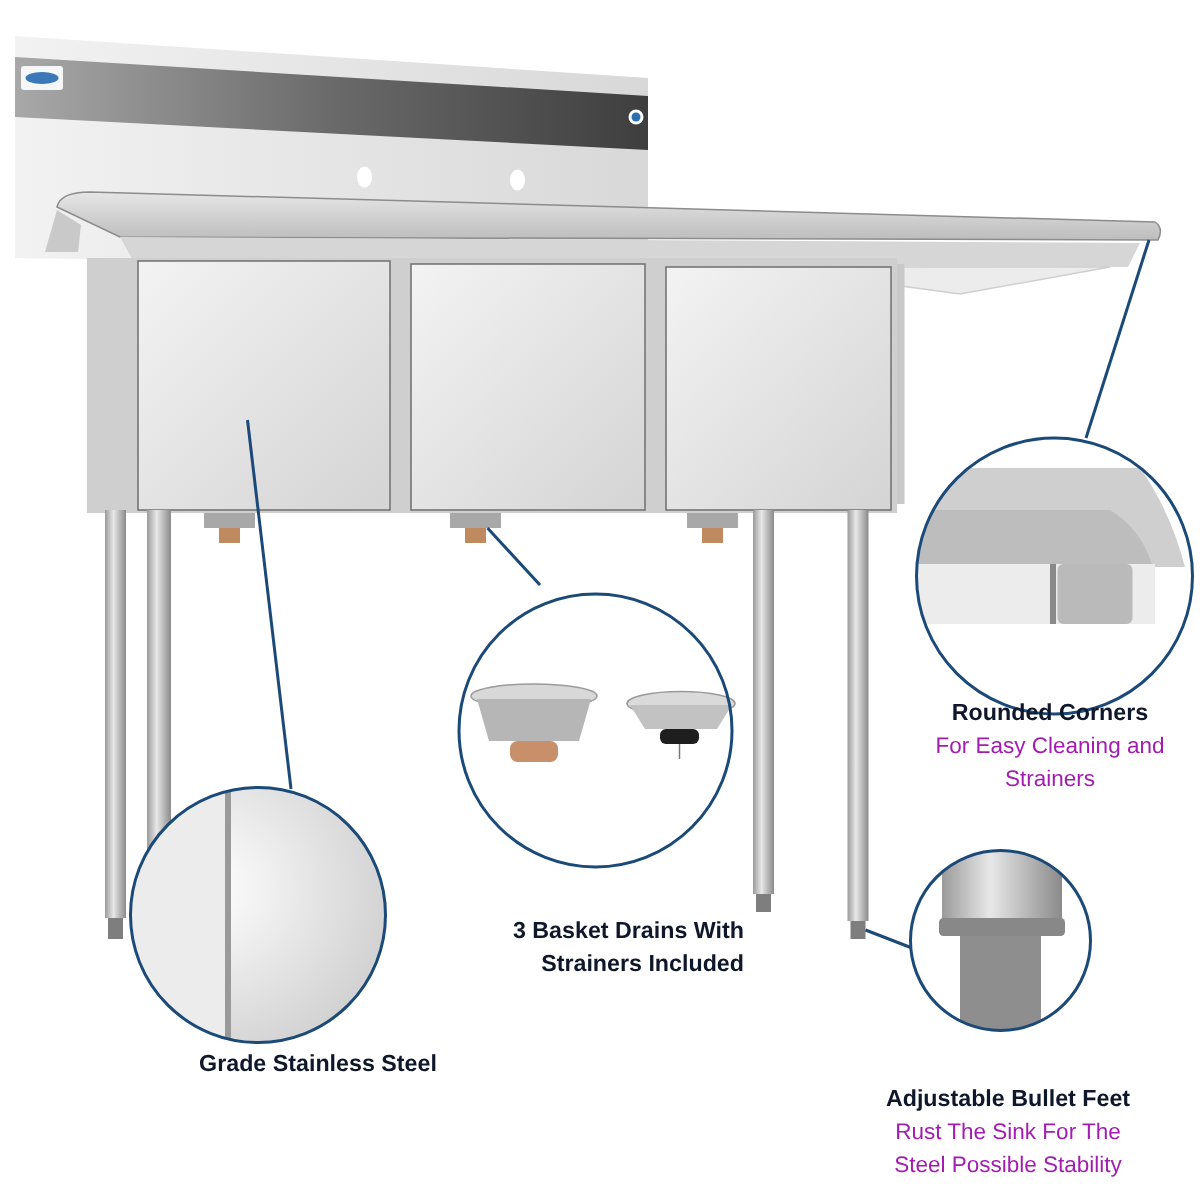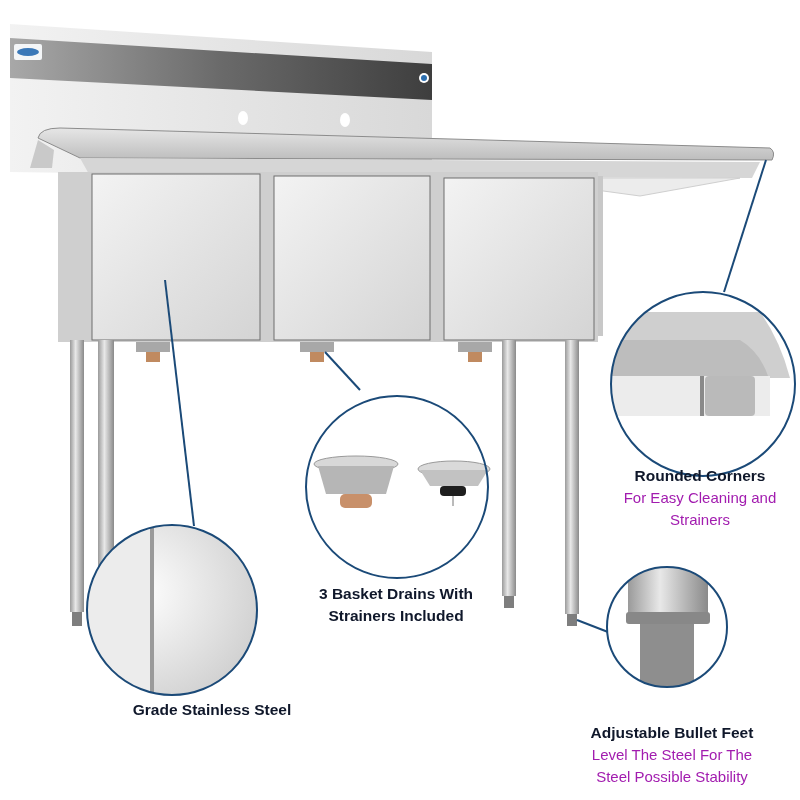--- a/index.html
+++ b/index.html
@@ -159,26 +159,26 @@
     <circle cx="667" cy="627" r="60" fill="none" stroke="#1b4a78" stroke-width="2"></circle>
   </g>
 </svg>
 
 <div class="caption" style="left:600px;top:465px;width:200px;">
   <span class="cap-title">Rounded Corners</span>
   <span class="cap-sub">For Easy Cleaning and</span>
   <span class="cap-sub">Strainers</span>
 </div>
 
-<div class="caption" style="left:296px;top:583px;width:200px;">
+<div class="caption" style="left:296px;top:610px;width:200px;text-align:right;">
   <span class="cap-title">3 Basket Drains With</span>
   <span class="cap-title">Strainers Included</span>
 </div>
 
 <div class="caption" style="left:92px;top:699px;width:240px;">
   <span class="cap-title">Grade Stainless Steel</span>
 </div>
 
 <div class="caption" style="left:562px;top:699px;width:220px;margin-top:23px;">
   <span class="cap-title">Adjustable Bullet Feet</span>
-  <span class="cap-sub">Level The Steel For The</span>
+  <span class="cap-sub">Rust The Sink For The</span>
   <span class="cap-sub">Steel Possible Stability</span>
 </div>
 
 </body></html>

